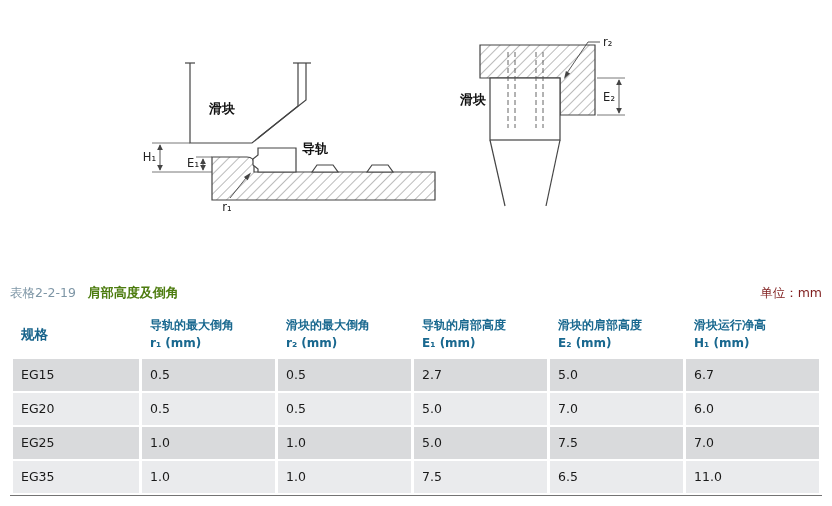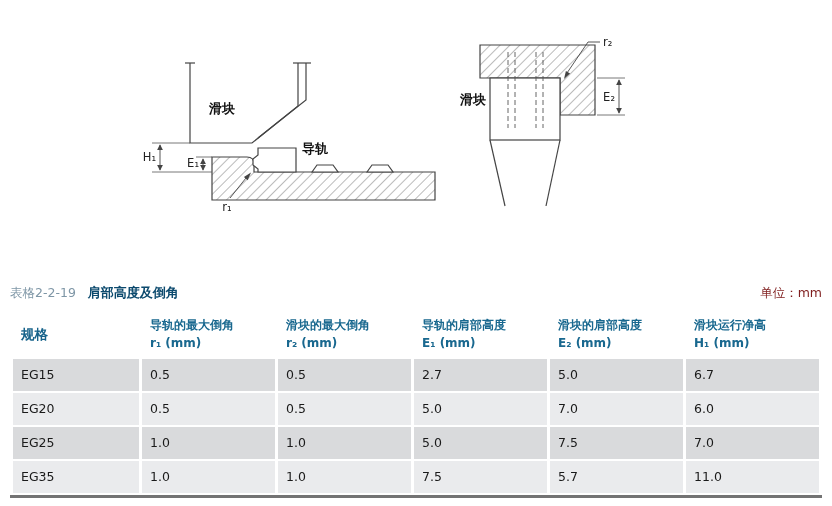--- a/index.html
+++ b/index.html
@@ -13,27 +13,27 @@
   .thin{fill:none;stroke:#555;stroke-width:0.8;}
   .dimline{fill:none;stroke:#444;stroke-width:0.9;}
   .dashed{fill:none;stroke:#555;stroke-width:0.9;stroke-dasharray:5 3;}
   .hatched{fill:url(#hatch);stroke:#444;stroke-width:1.2;}
   .whitefill{fill:#ffffff;stroke:#444;stroke-width:1.2;}
   text.part-label{font-size:13px;font-weight:bold;fill:#111;}
   text.dim-label{font-size:11.5px;fill:#222;}
   
   .titlebar{position:absolute;left:10px;right:10px;top:284px;display:flex;align-items:baseline;}
   .title-prefix{color:#7e96a6;font-size:12.5px;}
-  .title-main{color:#0c4a6e;font-weight:bold;font-size:13px;margin-left:12px;}
+  .title-main{color:#4d7c0f;font-weight:bold;font-size:13px;margin-left:12px;}
   .title-unit{margin-left:auto;color:#7f1d1d;font-size:12.5px;}
   
   .tablewrap{position:absolute;left:10px;top:311px;width:812px;}
   table.spec-table{
     border-collapse:separate;border-spacing:3px 2px;table-layout:fixed;
-    width:812px;border-bottom:3px solid #737373;
+    width:812px;border-bottom:1px solid #737373;
   }
   .spec-table th{
     text-align:left;vertical-align:top;padding:4px 8px 5px 8px;
     color:#19688f;font-size:12px;font-weight:bold;background:#ffffff;line-height:17px;
   }
   .spec-table th.spec-h{vertical-align:middle;font-size:13.5px;color:#17638b;}
   .spec-table .h-sub{margin-top:1px;}
   .spec-table td{
     padding:8px 8px;font-size:12.5px;color:#1a1a1a;height:16px;line-height:16px;
     overflow:hidden;white-space:nowrap;
@@ -180,20 +180,20 @@
           <td>1.0</td>
           <td>5.0</td>
           <td>7.5</td>
           <td>7.0</td>
         </tr>
         <tr>
           <td>EG35</td>
           <td>1.0</td>
           <td>1.0</td>
           <td>7.5</td>
-          <td>5.7</td>
+          <td>6.5</td>
           <td>11.0</td>
         </tr>
       </tbody>
     </table>
   </div>
 
 </div>
 
 </body></html>

